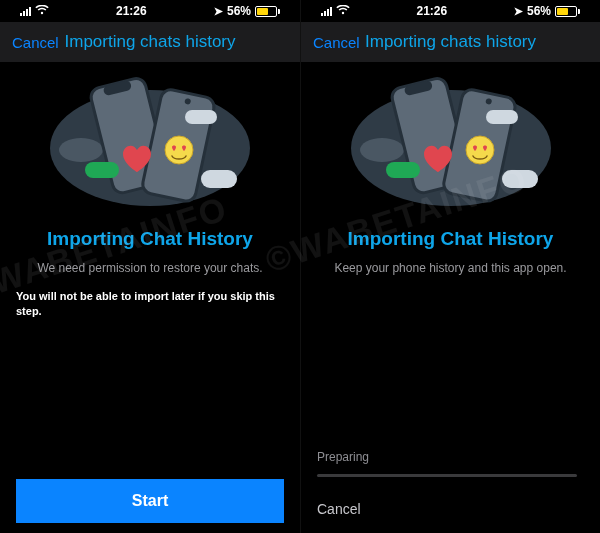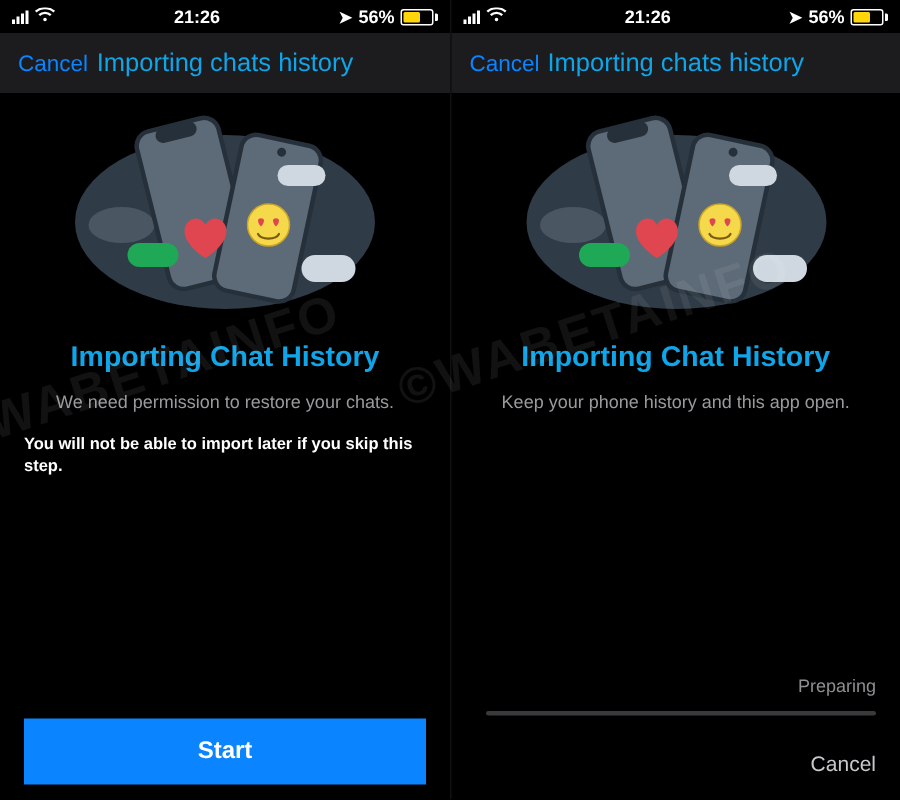--- a/index.html
+++ b/index.html
@@ -1,40 +1,40 @@
 <!DOCTYPE html>
 <html><head>
 <meta charset="utf-8">
 <style>
   * { margin: 0; padding: 0; box-sizing: border-box; }
   html, body { width: 600px; height: 533px; background: #000; font-family: -apple-system, Helvetica, Arial, sans-serif; overflow: hidden; }
   .wrap { display: flex; width: 600px; height: 533px; }
   .screen { width: 300px; height: 533px; background: #000; position: relative; display: flex; flex-direction: column; }
   .screen + .screen { border-left: 1px solid #111; }
-  .status-bar { height: 22px; display: flex; align-items: center; justify-content: space-between; padding: 0 8px; color: #fff; font-size: 12px; font-weight: 600; }
+  .status-bar { height: 22px; display: flex; align-items: center; justify-content: space-between; padding: 0 20px; color: #fff; font-size: 12px; font-weight: 600; }
   .status-left, .status-right { display: flex; align-items: center; gap: 4px; }
   .signal { display: inline-flex; align-items: flex-end; gap: 1px; }
   .signal i { width: 2px; background: #fff; display: inline-block; }
   .signal i:nth-child(1){height:3px;} .signal i:nth-child(2){height:5px;} .signal i:nth-child(3){height:7px;} .signal i:nth-child(4){height:9px;}
   .location-icon { font-size: 11px; }
   .battery { display: inline-flex; align-items: center; }
   .battery-body { width: 22px; height: 11px; border: 1px solid #fff; border-radius: 2px; position: relative; }
   .battery-fill { position: absolute; left: 1px; top: 1px; bottom: 1px; width: 56%; background: #ffd60a; border-radius: 1px; }
   .battery-tip { width: 2px; height: 5px; background: #fff; margin-left: 1px; border-radius: 0 1px 1px 0; }
   .nav-bar { height: 40px; background: #1c1c1e; display: flex; align-items: center; padding: 0 12px; position: relative; }
   .nav-cancel { color: #0a84ff; font-size: 15px; cursor: pointer; }
   .nav-title { position: absolute; left: 50%; transform: translateX(-50%); color: #0ea5e9; font-size: 17px; font-weight: 400; white-space: nowrap; }
   .content { flex: 1; display: flex; flex-direction: column; align-items: center; padding: 14px 16px 0; position: relative; }
   .illus { width: 210px; height: 140px; position: relative; }
   .heading { color: #0ea5e9; font-size: 19px; font-weight: 700; margin-top: 12px; text-align: right; }
   .sub { color: #9a9a9e; font-size: 12px; margin-top: 10px; text-align: center; line-height: 1.4; }
   .warn { color: #fff; font-size: 11px; font-weight: 700; margin-top: 12px; text-align: left; line-height: 1.4; }
   .bottom { position: absolute; left: 0; right: 0; bottom: 10px; padding: 0 16px; }
   .start-btn { background: #0a84ff; color: #fff; border: none; border-radius: 0; width: 100%; height: 44px; font-size: 16px; font-weight: 600; cursor: pointer; }
-  .prep-area { display: flex; flex-direction: column; align-items: flex-end; gap: 10px; padding-bottom: 6px; }
+  .prep-area { display: flex; flex-direction: column; align-items: flex-start; gap: 10px; padding-bottom: 6px; }
   .prep-label { color: #8e8e93; font-size: 12px; }
   .progress-track { width: 260px; height: 3px; background: #3a3a3c; border-radius: 2px; overflow: hidden; }
   .progress-fill { height: 100%; width: 0%; background: #0a84ff; }
   .cancel-below { color: #c7c7cc; font-size: 14px; margin-top: 14px; cursor: pointer; }
   
   .wm { position: absolute; color: rgba(255,255,255,0.07); font-size: 34px; font-weight: 800; letter-spacing: 2px; transform: rotate(-18deg); pointer-events: none; white-space: nowrap; }
   .wm1 { left: -40px; top: 230px; }
   .wm2 { left: 260px; top: 200px; }
 </style>
 </head>

